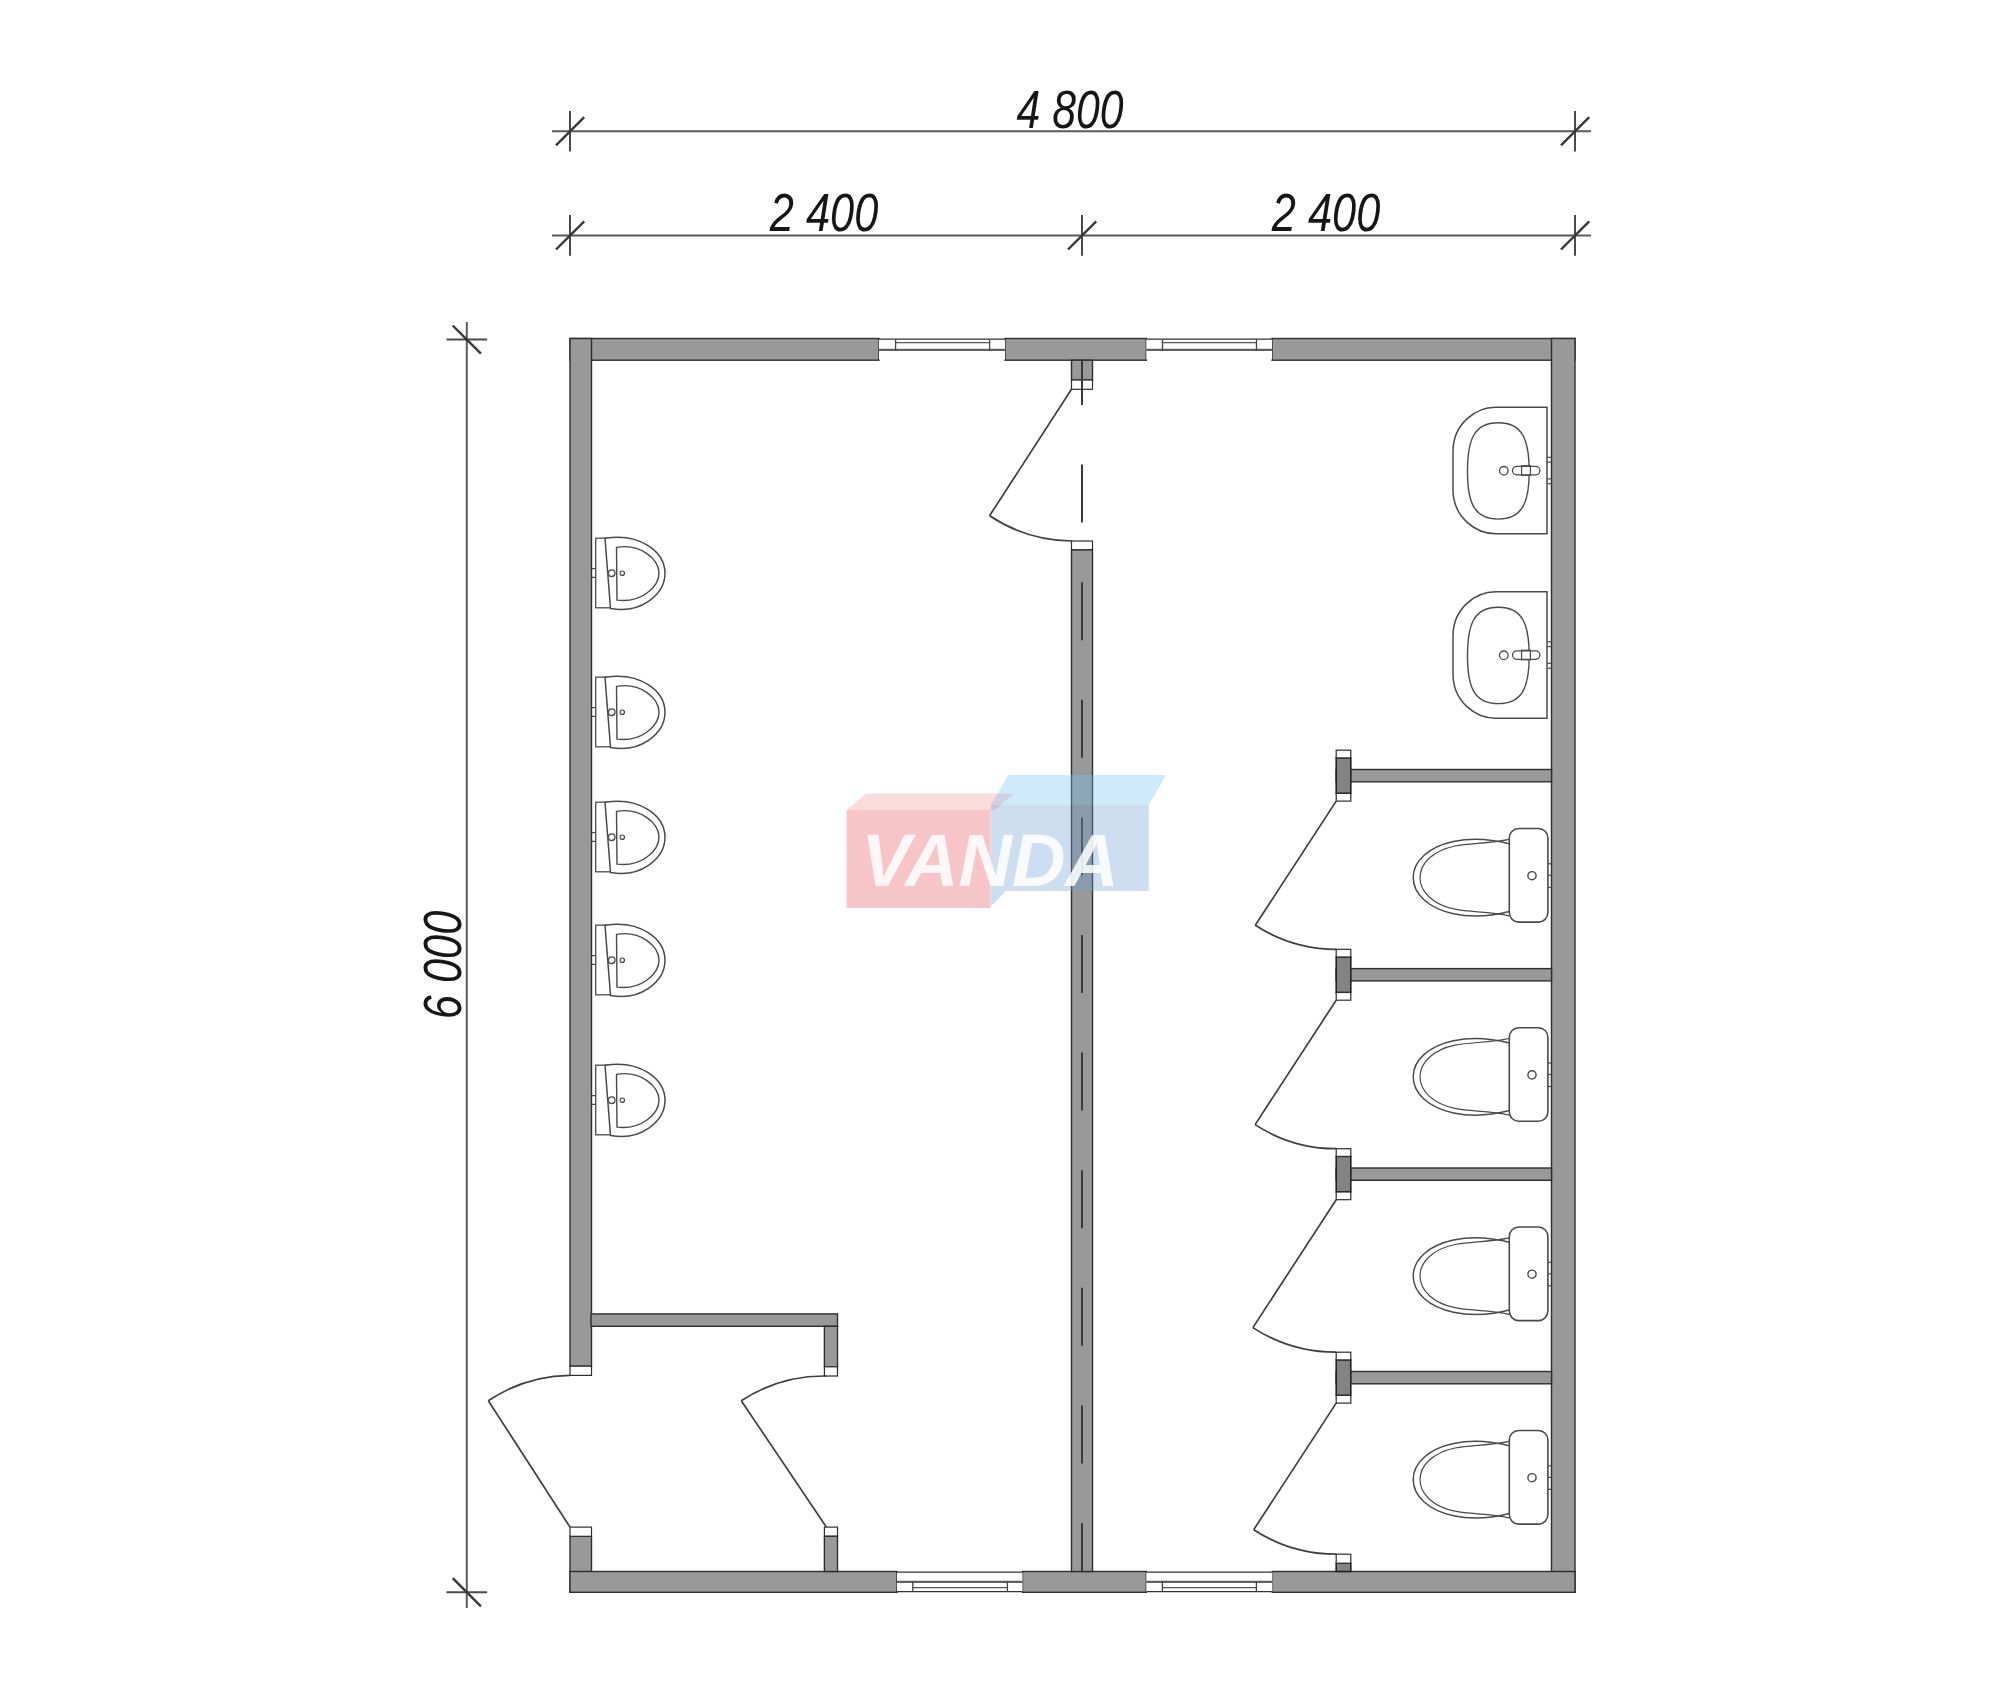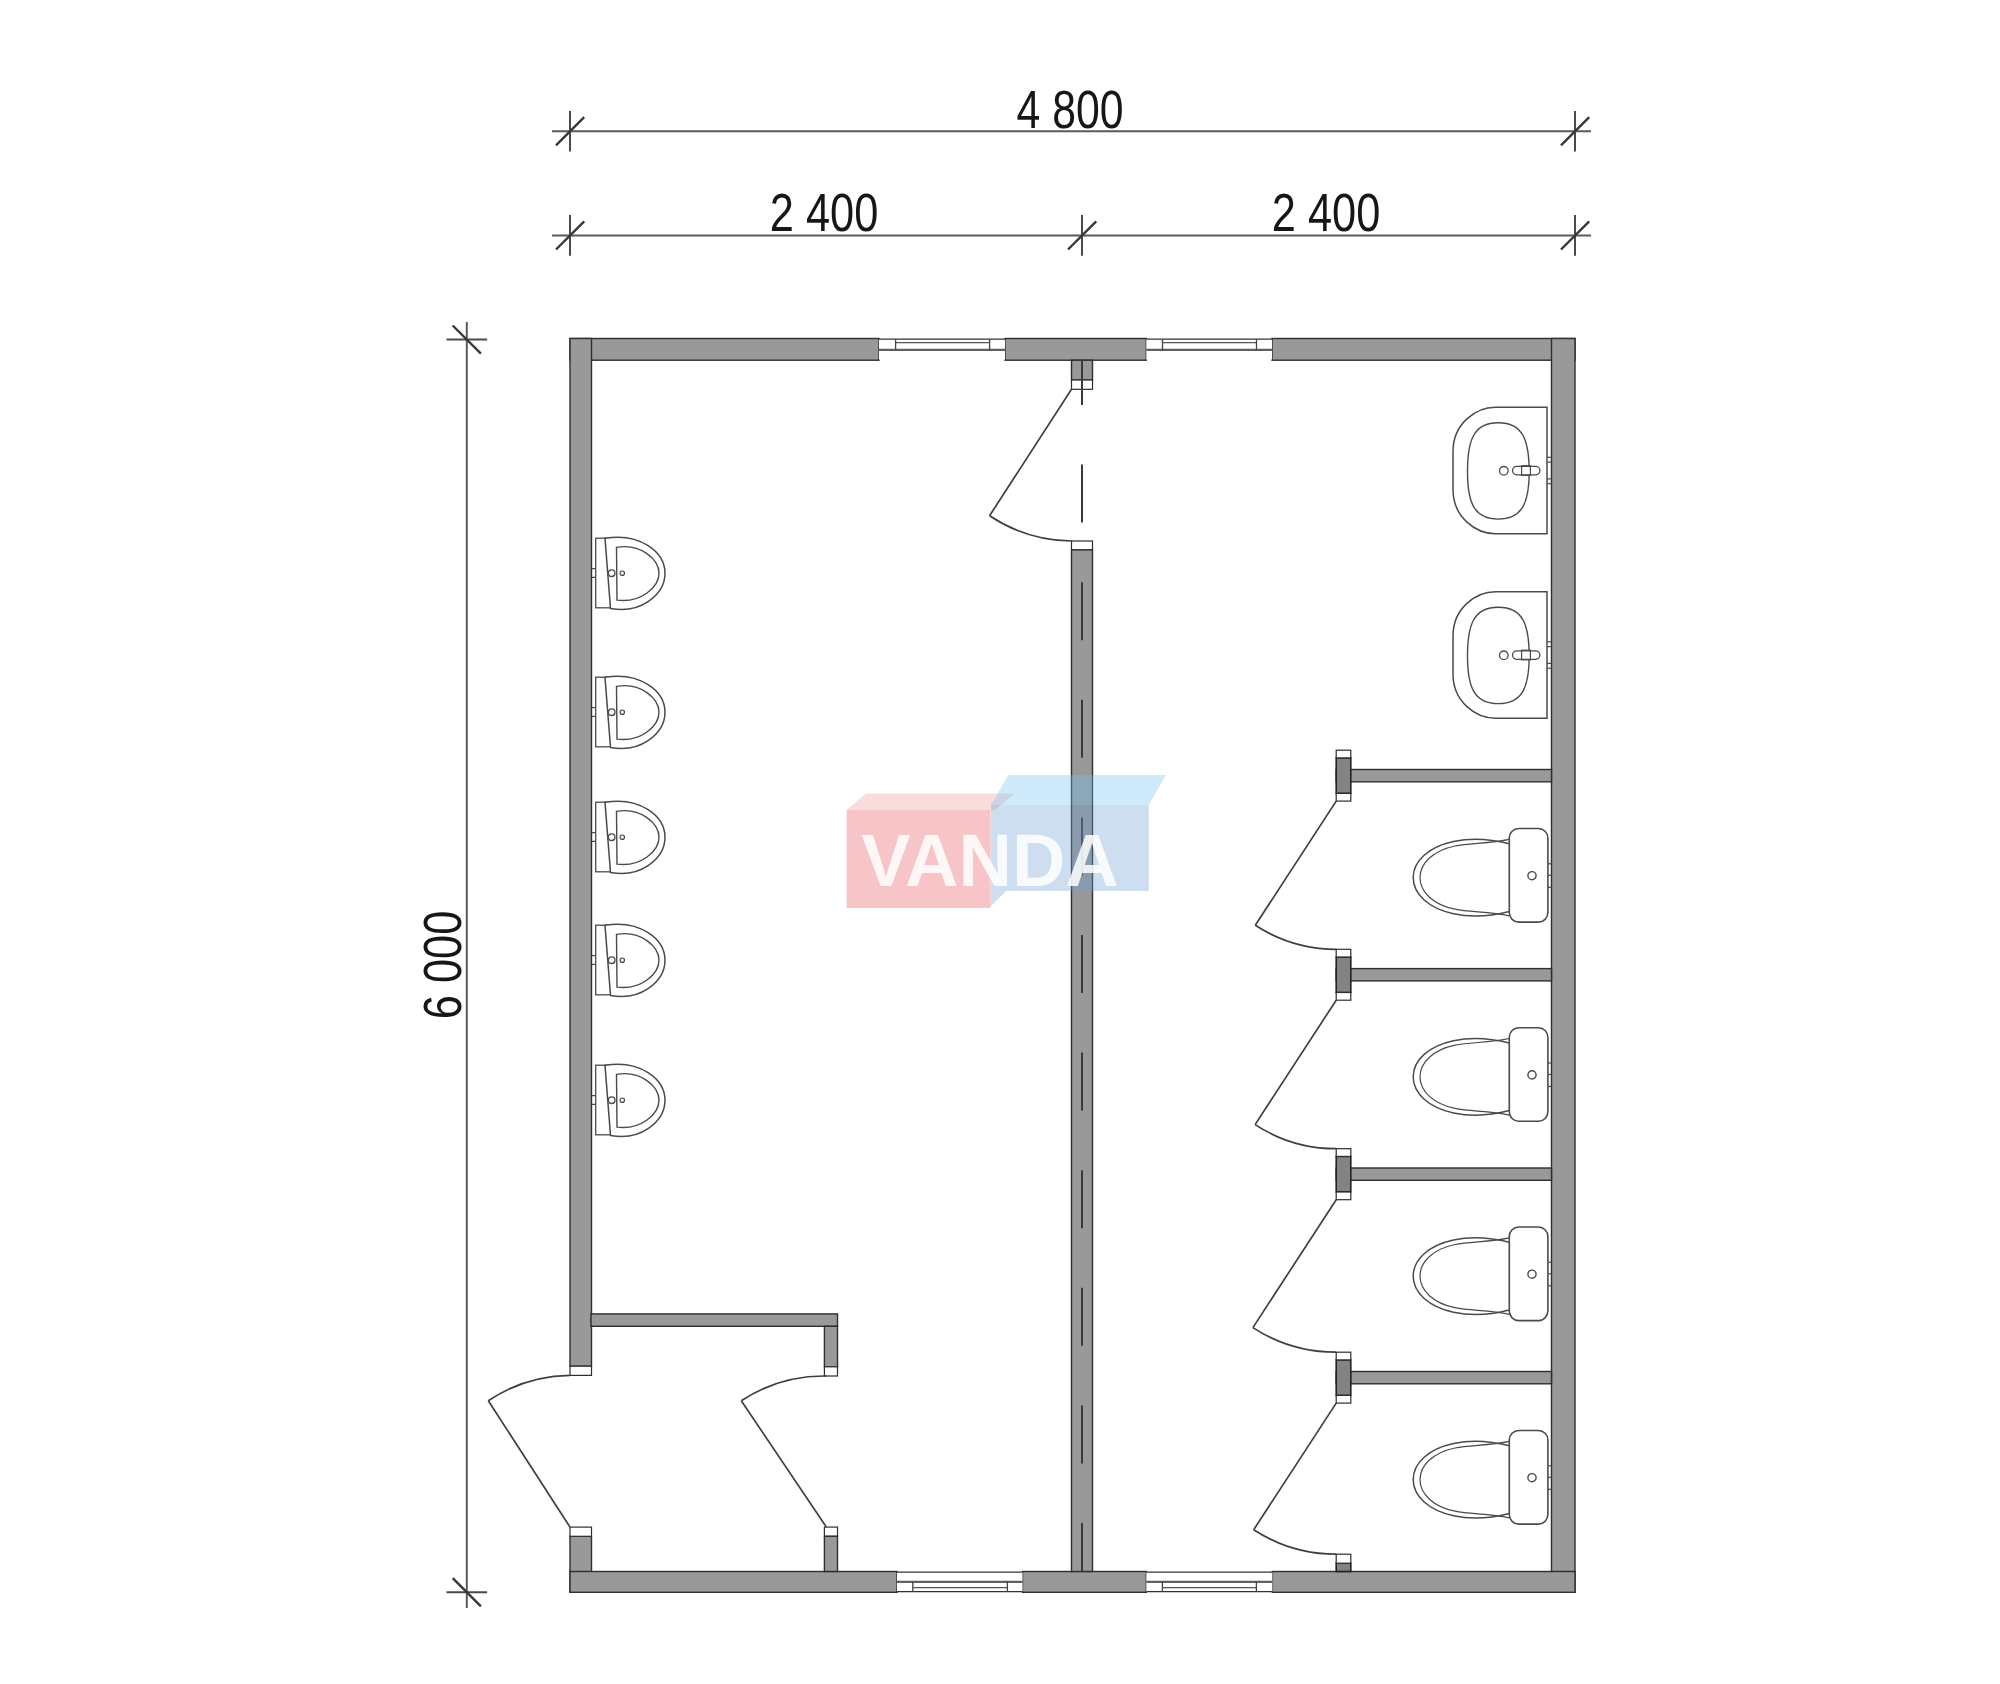--- a/index.html
+++ b/index.html
@@ -1,16 +1,16 @@
 <!DOCTYPE html>
 <html><head>
 <meta charset="utf-8">
 <style>
   html,body{margin:0;padding:0;background:#fff;}
-  #page{width:1604px;height:1684px;position:relative;background:#ffffff;overflow:hidden;}
+  #page{width:1604px;height:1684px;position:relative;background:#ffffff;overflow:hidden;font-style:italic;}
   svg{display:block;}
   text{font-family:"Liberation Sans", sans-serif;}
 </style>
 </head>
 <body>
 <div id="page">
 <svg width="2000" height="1684" viewBox="0 0 2000 1684">
 <g stroke-linecap="butt">
 
   <g>

